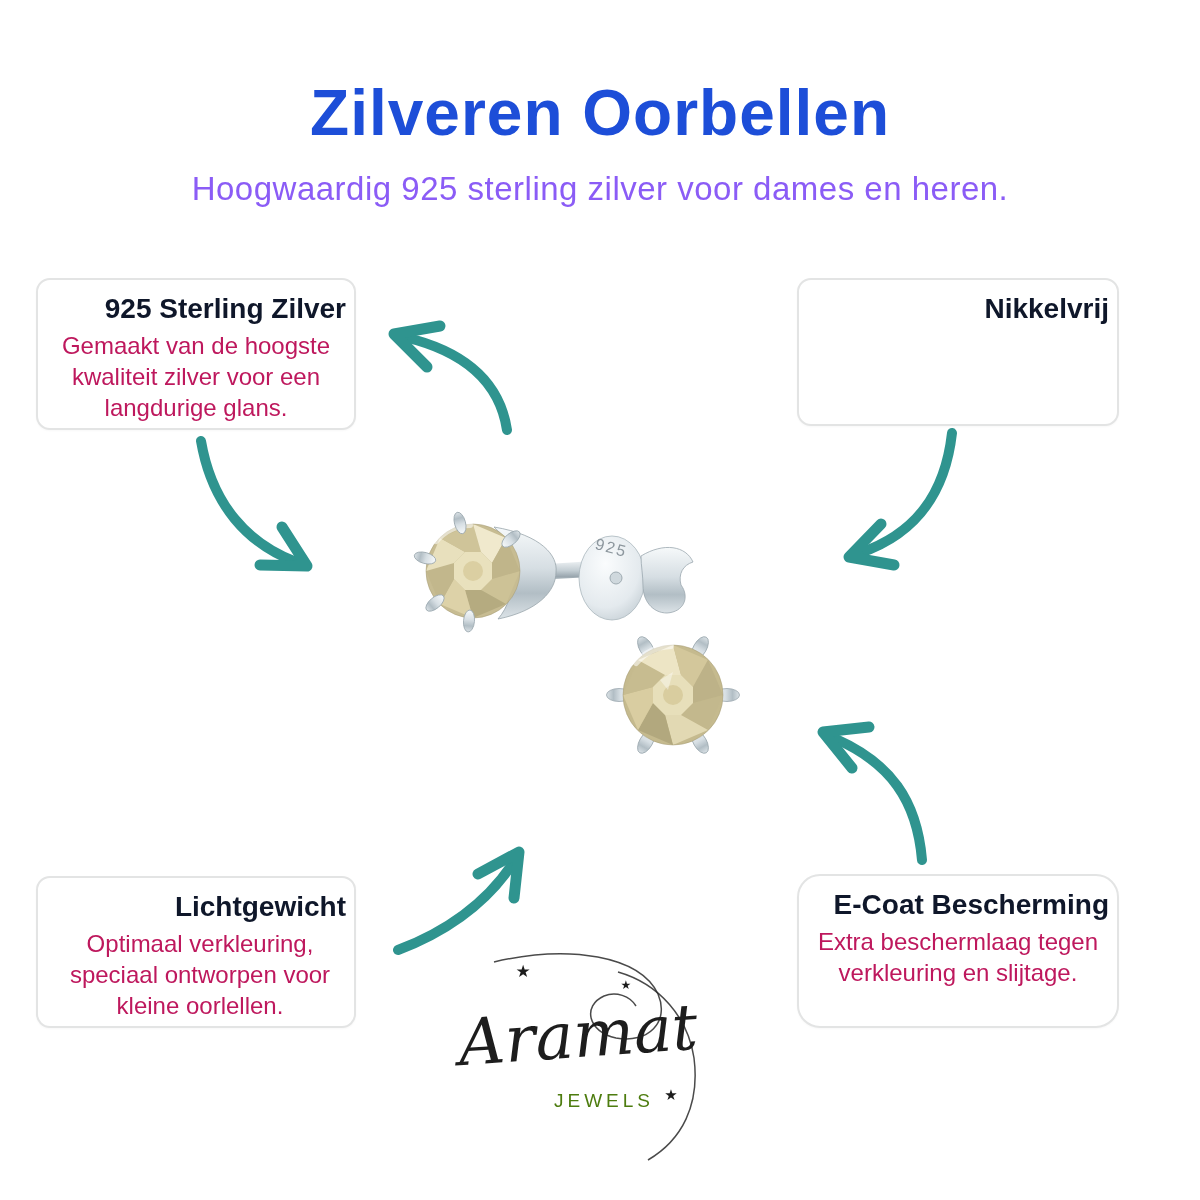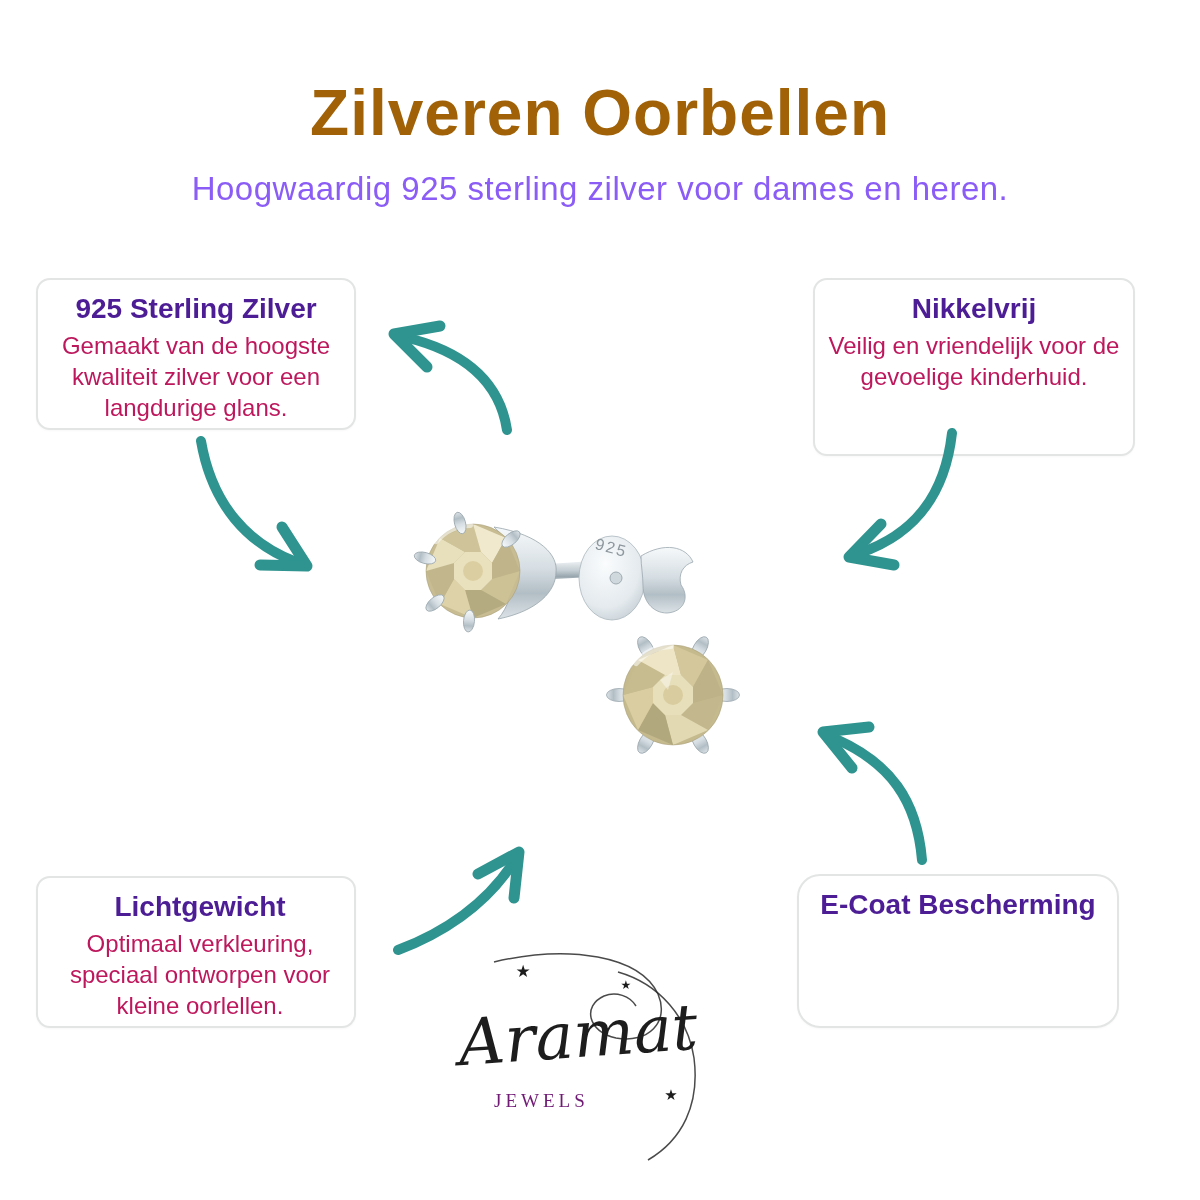--- a/index.html
+++ b/index.html
@@ -2,86 +2,86 @@
 <html><head>
 <meta charset="utf-8">
 <style>
   html,body{margin:0;padding:0;background:#ffffff;}
   .canvas{
     position:relative;width:1200px;height:1200px;background:#ffffff;
     font-family:"Liberation Sans",sans-serif;overflow:hidden;
   }
   .page-title{
     position:absolute;top:76px;left:0;width:100%;margin:0;text-align:center;
-    font-size:64px;font-weight:bold;color:#a16207;letter-spacing:1px;
+    font-size:64px;font-weight:bold;color:#1d4ed8;letter-spacing:1px;
   }
   .page-subtitle{
     position:absolute;top:170px;left:0;width:100%;margin:0;text-align:center;
     font-size:33px;font-weight:400;color:#8b5cf6;letter-spacing:.5px;
   }
   .feature-box{
     position:absolute;box-sizing:border-box;background:#fff;
     border:2px solid #e3e4e4;border-radius:14px;text-align:center;
     padding:13px 8px;box-shadow:0 1px 2px rgba(0,0,0,.03);
   }
   .feature-box h2{
-    margin:0 0 5px 0;font-size:28px;font-weight:bold;color:#4c1d95;
+    margin:0 0 5px 0;font-size:28px;font-weight:bold;color:#0f172a;text-align:right;
   }
   .feature-box p{
     margin:0;font-size:24px;line-height:1.3;color:#be185d;font-weight:400;
   }
   .box-tl{left:36px;top:278px;width:320px;height:152px;}
-  .box-tr{left:797px;top:278px;width:322px;height:178px;margin-left:16px;}
+  .box-tr{left:797px;top:278px;width:322px;height:148px;}
   .box-bl{left:36px;top:876px;width:320px;height:152px;padding-left:16px;}
   .box-br{left:797px;top:874px;width:322px;height:154px;border-radius:23px;}
   .decor{position:absolute;left:0;top:0;width:1200px;height:1200px;}
   .arrow{stroke:#2f948f;stroke-width:10;fill:none;stroke-linecap:round;stroke-linejoin:round;}
   .arrow-head{stroke:#2f948f;stroke-width:11;fill:none;stroke-linecap:round;stroke-linejoin:round;}
   .swirl{stroke:#2a2a2a;stroke-width:1.5;fill:none;opacity:.85;}
   .star{font-family:"DejaVu Sans",sans-serif;fill:#1c1c1c;text-anchor:middle;}
   .hallmark{
     font-family:"Liberation Sans",sans-serif;font-size:16px;letter-spacing:2px;
     fill:#8d979e;text-anchor:middle;
   }
   .brand-name{
     position:absolute;left:448px;top:998px;width:260px;text-align:center;
     font-family:"DejaVu Serif",serif;font-style:italic;font-size:64px;
     color:#1d1d1d;transform:rotate(-4deg);
   }
   .brand-sub{
-    position:absolute;left:494px;top:1090px;width:160px;text-align:left;
-    font-family:Liberation Serif, serif;font-size:19px;letter-spacing:4px;
-    color:#701a75;
+    position:absolute;left:494px;top:1090px;width:160px;text-align:right;
+    font-family:Liberation Sans, sans-serif;font-size:19px;letter-spacing:4px;
+    color:#4d7c0f;
   }
 </style>
 </head>
 <body>
 
 <div class="canvas">
 
   <h1 class="page-title">Zilveren Oorbellen</h1>
   <p class="page-subtitle">Hoogwaardig 925 sterling zilver voor dames en heren.</p>
 
   <section class="feature-box box-tl">
     <h2>925 Sterling Zilver</h2>
     <p>Gemaakt van de hoogste kwaliteit zilver voor een langdurige glans.</p>
   </section>
 
   <section class="feature-box box-tr">
     <h2>Nikkelvrij</h2>
-    <p>Veilig en vriendelijk voor de gevoelige kinderhuid.</p>
   </section>
 
   <section class="feature-box box-bl">
     <h2>Lichtgewicht</h2>
     <p>Optimaal verkleuring, speciaal ontworpen voor kleine oorlellen.</p>
   </section>
 
   <section class="feature-box box-br">
     <h2>E-Coat Bescherming</h2>
+    <p>Extra beschermlaag tegen verkleuring en slijtage.</p>
   </section>
 
   <svg class="decor" viewBox="0 0 1200 1200" aria-hidden="true">
     <defs>
       <linearGradient id="silverLG" x1="0" y1="0" x2="0" y2="1">
         <stop offset="0" stop-color="#f6f9fa"></stop>
         <stop offset="0.45" stop-color="#d6dee3"></stop>
         <stop offset="0.72" stop-color="#b2bec5"></stop>
         <stop offset="1" stop-color="#dce3e7"></stop>
       </linearGradient>

